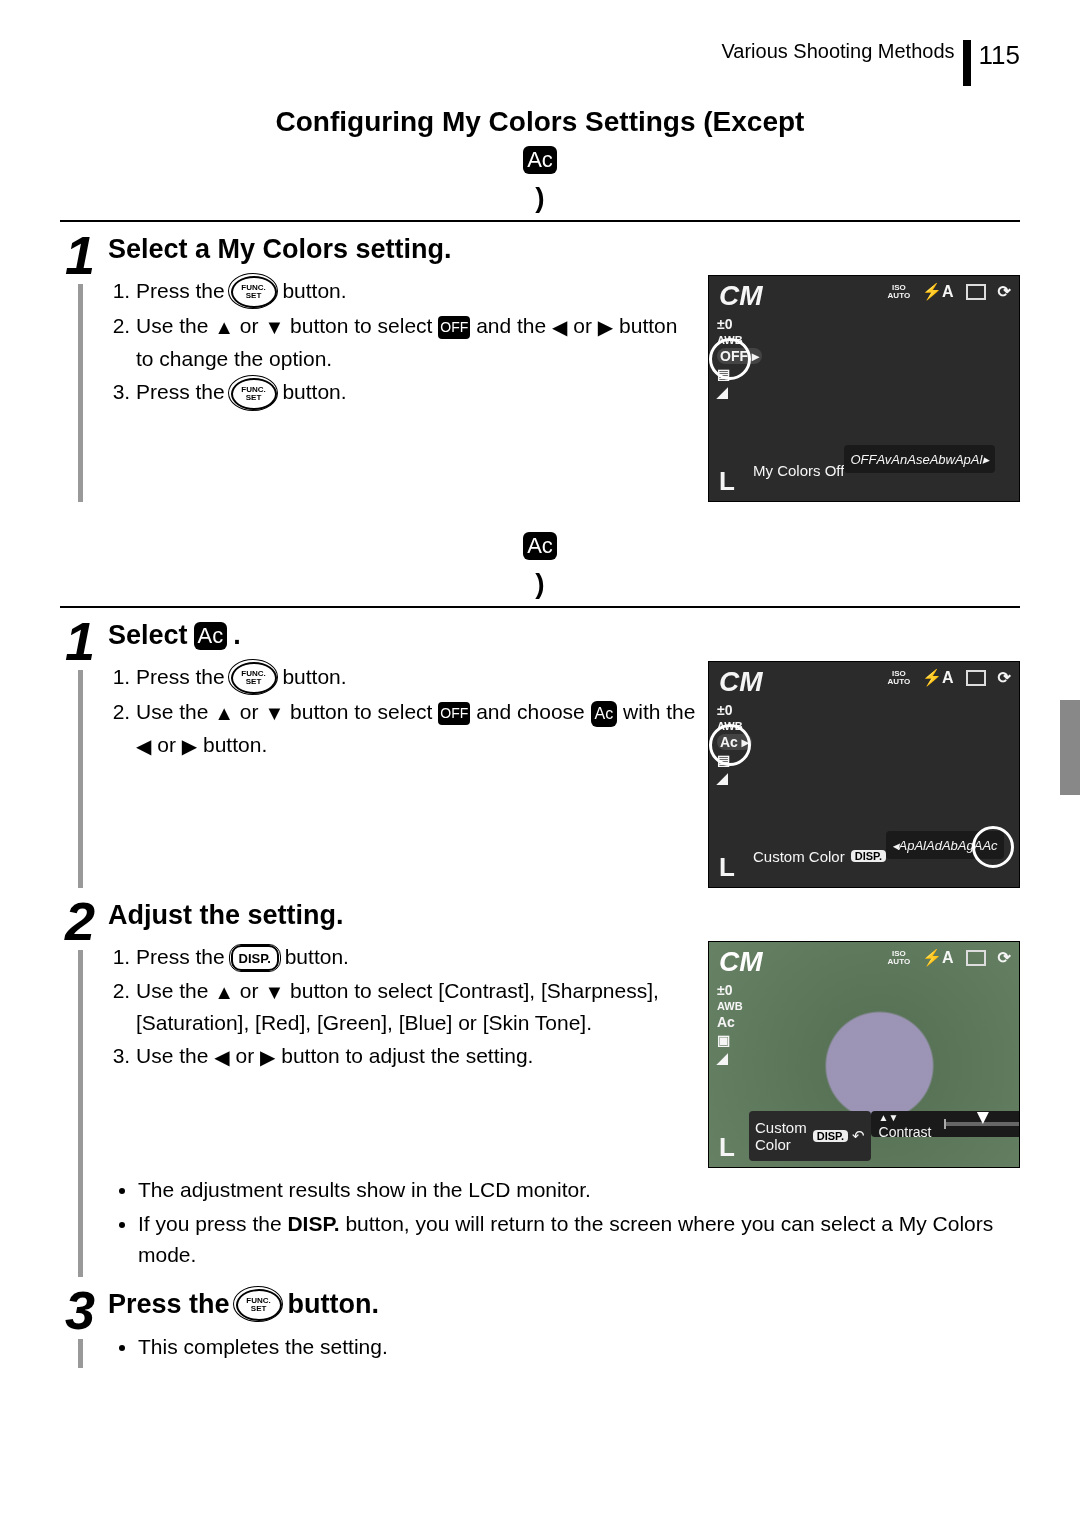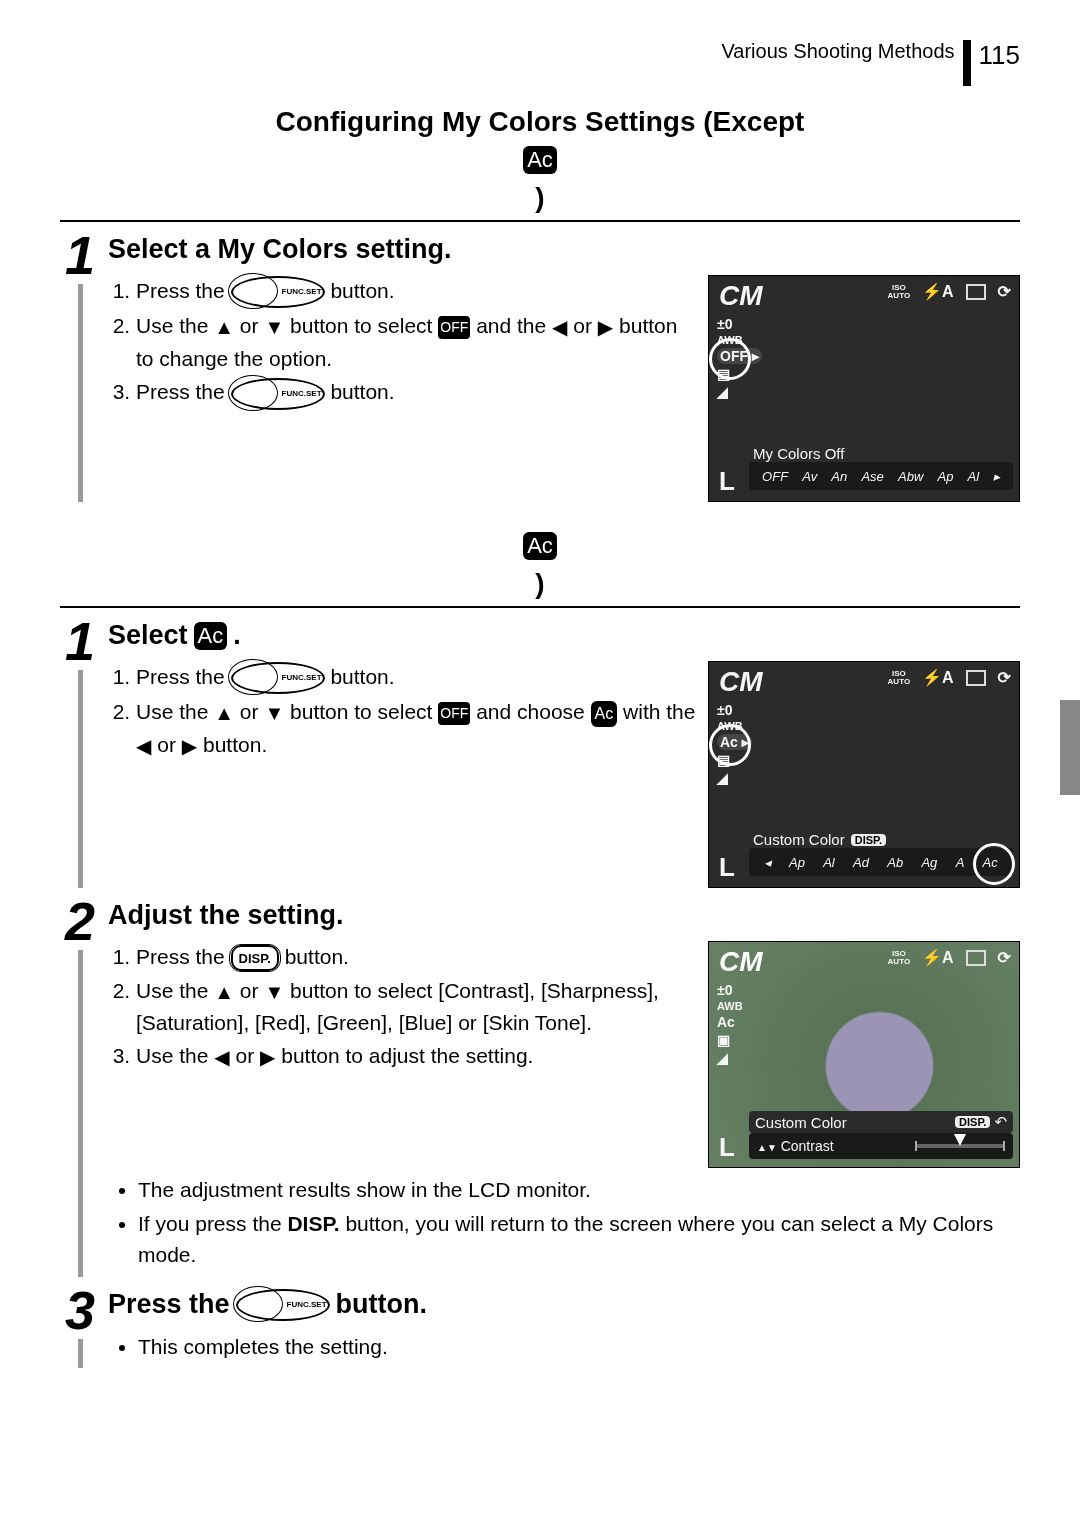--- a/index.html
+++ b/index.html
@@ -116,22 +116,21 @@
     border-radius: 50%;
     width: 42px;
     height: 28px;
     align-items: center;
     justify-content: center;
     vertical-align: middle;
     position: relative;
     font-size: 8px;
     font-weight: bold;
     line-height: 8px;
-    flex-direction: row;
-    padding-left: 48px;
+    flex-direction: column;
   }
   .btn-funcset::before {
     content: "";
     position: absolute;
     border: 1px solid #000;
     border-radius: 50%;
     width: 48px;
     height: 34px;
     left: -5px;
     top: -5px;
@@ -197,21 +196,21 @@
   .lcd .left-col .pill {
     background: #444; border-radius: 8px; padding: 0 3px;
   }
   .lcd .L {
     position: absolute; bottom: 4px; left: 10px;
     font-size: 26px; font-weight: bold;
   }
   .lcd .bottom-bar {
     position: absolute; bottom: 6px; left: 40px; right: 6px;
     height: 50px;
-    display: flex; flex-direction: column;
+    display: flex; flex-direction: row;
   }
   .lcd .bottom-bar .label-row {
     font-size: 15px;
     padding-left: 4px;
     display: flex; align-items: center; gap: 6px;
   }
   .lcd .bottom-bar .options {
     background: #1a1a1a;
     border-radius: 4px;
     height: 28px;

